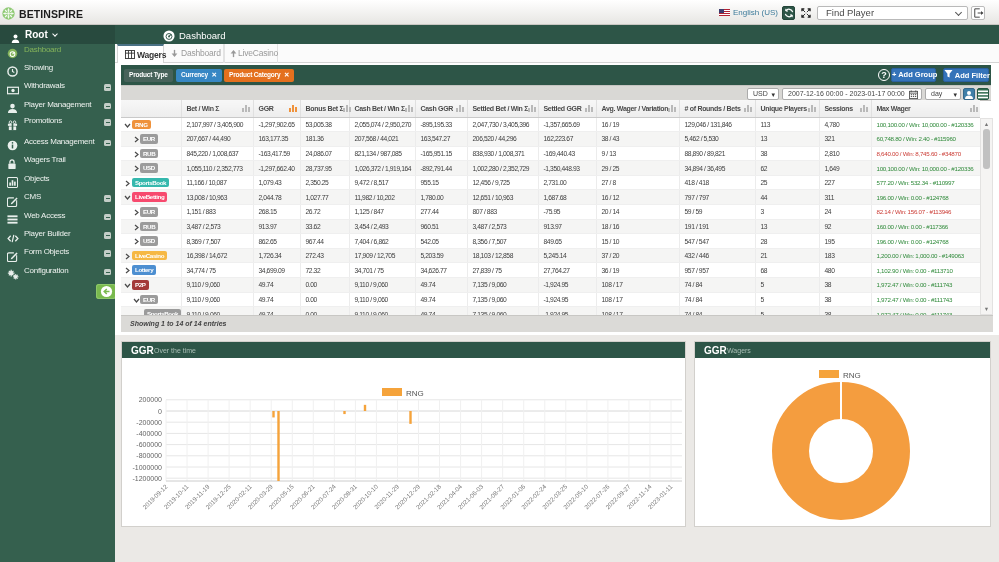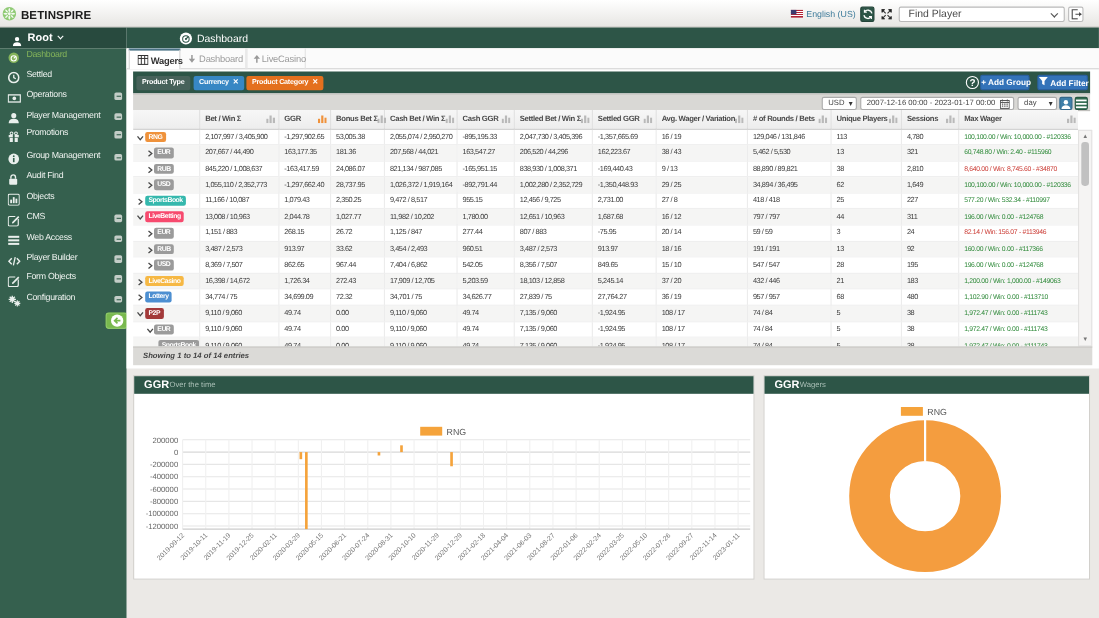--- a/index.html
+++ b/index.html
@@ -126,28 +126,28 @@
           <circle cx="6" cy="6.6" r="2.6" fill="none" stroke="#fff" stroke-width="1.1"></circle>
           <path d="M6 6.6 L8.2 4.4" stroke="#fff" stroke-width="1.1"></path>
         </svg></span>
       <span class="slabel" style="color:#84b35a">Dashboard</span>
     </div>
 <div class="sitem" style="top:15.9px">
       <span class="sicon"><svg width="11" height="11" viewBox="0 0 12 12">
           <circle cx="6" cy="6" r="5" fill="none" stroke="#e9efec" stroke-width="1.6"></circle>
           <path d="M6 3.2 L6 6 L8 7.2" stroke="#e9efec" stroke-width="1.3" fill="none"></path>
         </svg></span>
-      <span class="slabel" style="color:#eef2ef">Settled</span>
+      <span class="slabel" style="color:#eef2ef">Showing</span>
     </div>
 <div class="sitem" style="top:34.4px">
       <span class="sicon"><svg width="12" height="11" viewBox="0 0 13 11">
           <rect x="0.5" y="2" width="12" height="7" fill="none" stroke="#e9efec" stroke-width="1.3"></rect>
           <circle cx="6.5" cy="5.5" r="1.8" fill="#e9efec"></circle>
         </svg></span>
-      <span class="slabel" style="color:#eef2ef">Operations</span>
+      <span class="slabel" style="color:#eef2ef">Withdrawals</span>
       <span class="sbox"></span>
     </div>
 <div class="sitem" style="top:52.8px">
       <span class="sicon"><svg width="11" height="11" viewBox="0 0 12 12">
           <circle cx="6" cy="3.4" r="2.5" fill="#e9efec"></circle>
           <path d="M1 11 C1 7.8 3.2 6.6 6 6.6 C8.8 6.6 11 7.8 11 11 Z" fill="#e9efec"></path>
         </svg></span>
       <span class="slabel" style="color:#eef2ef">Player Management</span>
       <span class="sbox"></span>
     </div>
@@ -161,29 +161,29 @@
         </svg></span>
       <span class="slabel" style="color:#eef2ef">Promotions</span>
       <span class="sbox"></span>
     </div>
 <div class="sitem" style="top:89.8px">
       <span class="sicon"><svg width="11" height="11" viewBox="0 0 12 12">
           <circle cx="6" cy="6" r="5.3" fill="#e9efec"></circle>
           <rect x="5.2" y="5" width="1.6" height="4.2" fill="#35604e"></rect>
           <circle cx="6" cy="3.2" r="0.9" fill="#35604e"></circle>
         </svg></span>
-      <span class="slabel" style="color:#eef2ef">Group Management</span>
+      <span class="slabel" style="color:#eef2ef">Access Management</span>
       <span class="sbox"></span>
     </div>
 <div class="sitem" style="top:108.2px">
       <span class="sicon"><svg width="10" height="11" viewBox="0 0 11 12">
           <rect x="1.5" y="5" width="8" height="6" rx="1" fill="#e9efec"></rect>
           <path d="M3.2 5 V3.4 C3.2 2 4.2 1 5.5 1 C6.8 1 7.8 2 7.8 3.4 V5" stroke="#e9efec" stroke-width="1.4" fill="none"></path>
         </svg></span>
-      <span class="slabel" style="color:#eef2ef">Audit Find</span>
+      <span class="slabel" style="color:#eef2ef">Wagers Trail</span>
     </div>
 <div class="sitem" style="top:126.7px">
       <span class="sicon"><svg width="11" height="11" viewBox="0 0 12 12">
           <rect x="0.5" y="0.5" width="11" height="11" rx="1.5" fill="none" stroke="#e9efec" stroke-width="1.1"></rect>
           <rect x="2.5" y="6" width="1.8" height="3.5" fill="#e9efec"></rect>
           <rect x="5.1" y="3.5" width="1.8" height="6" fill="#e9efec"></rect>
           <rect x="7.7" y="5" width="1.8" height="4.5" fill="#e9efec"></rect>
         </svg></span>
       <span class="slabel" style="color:#eef2ef">Objects</span>
     </div>

